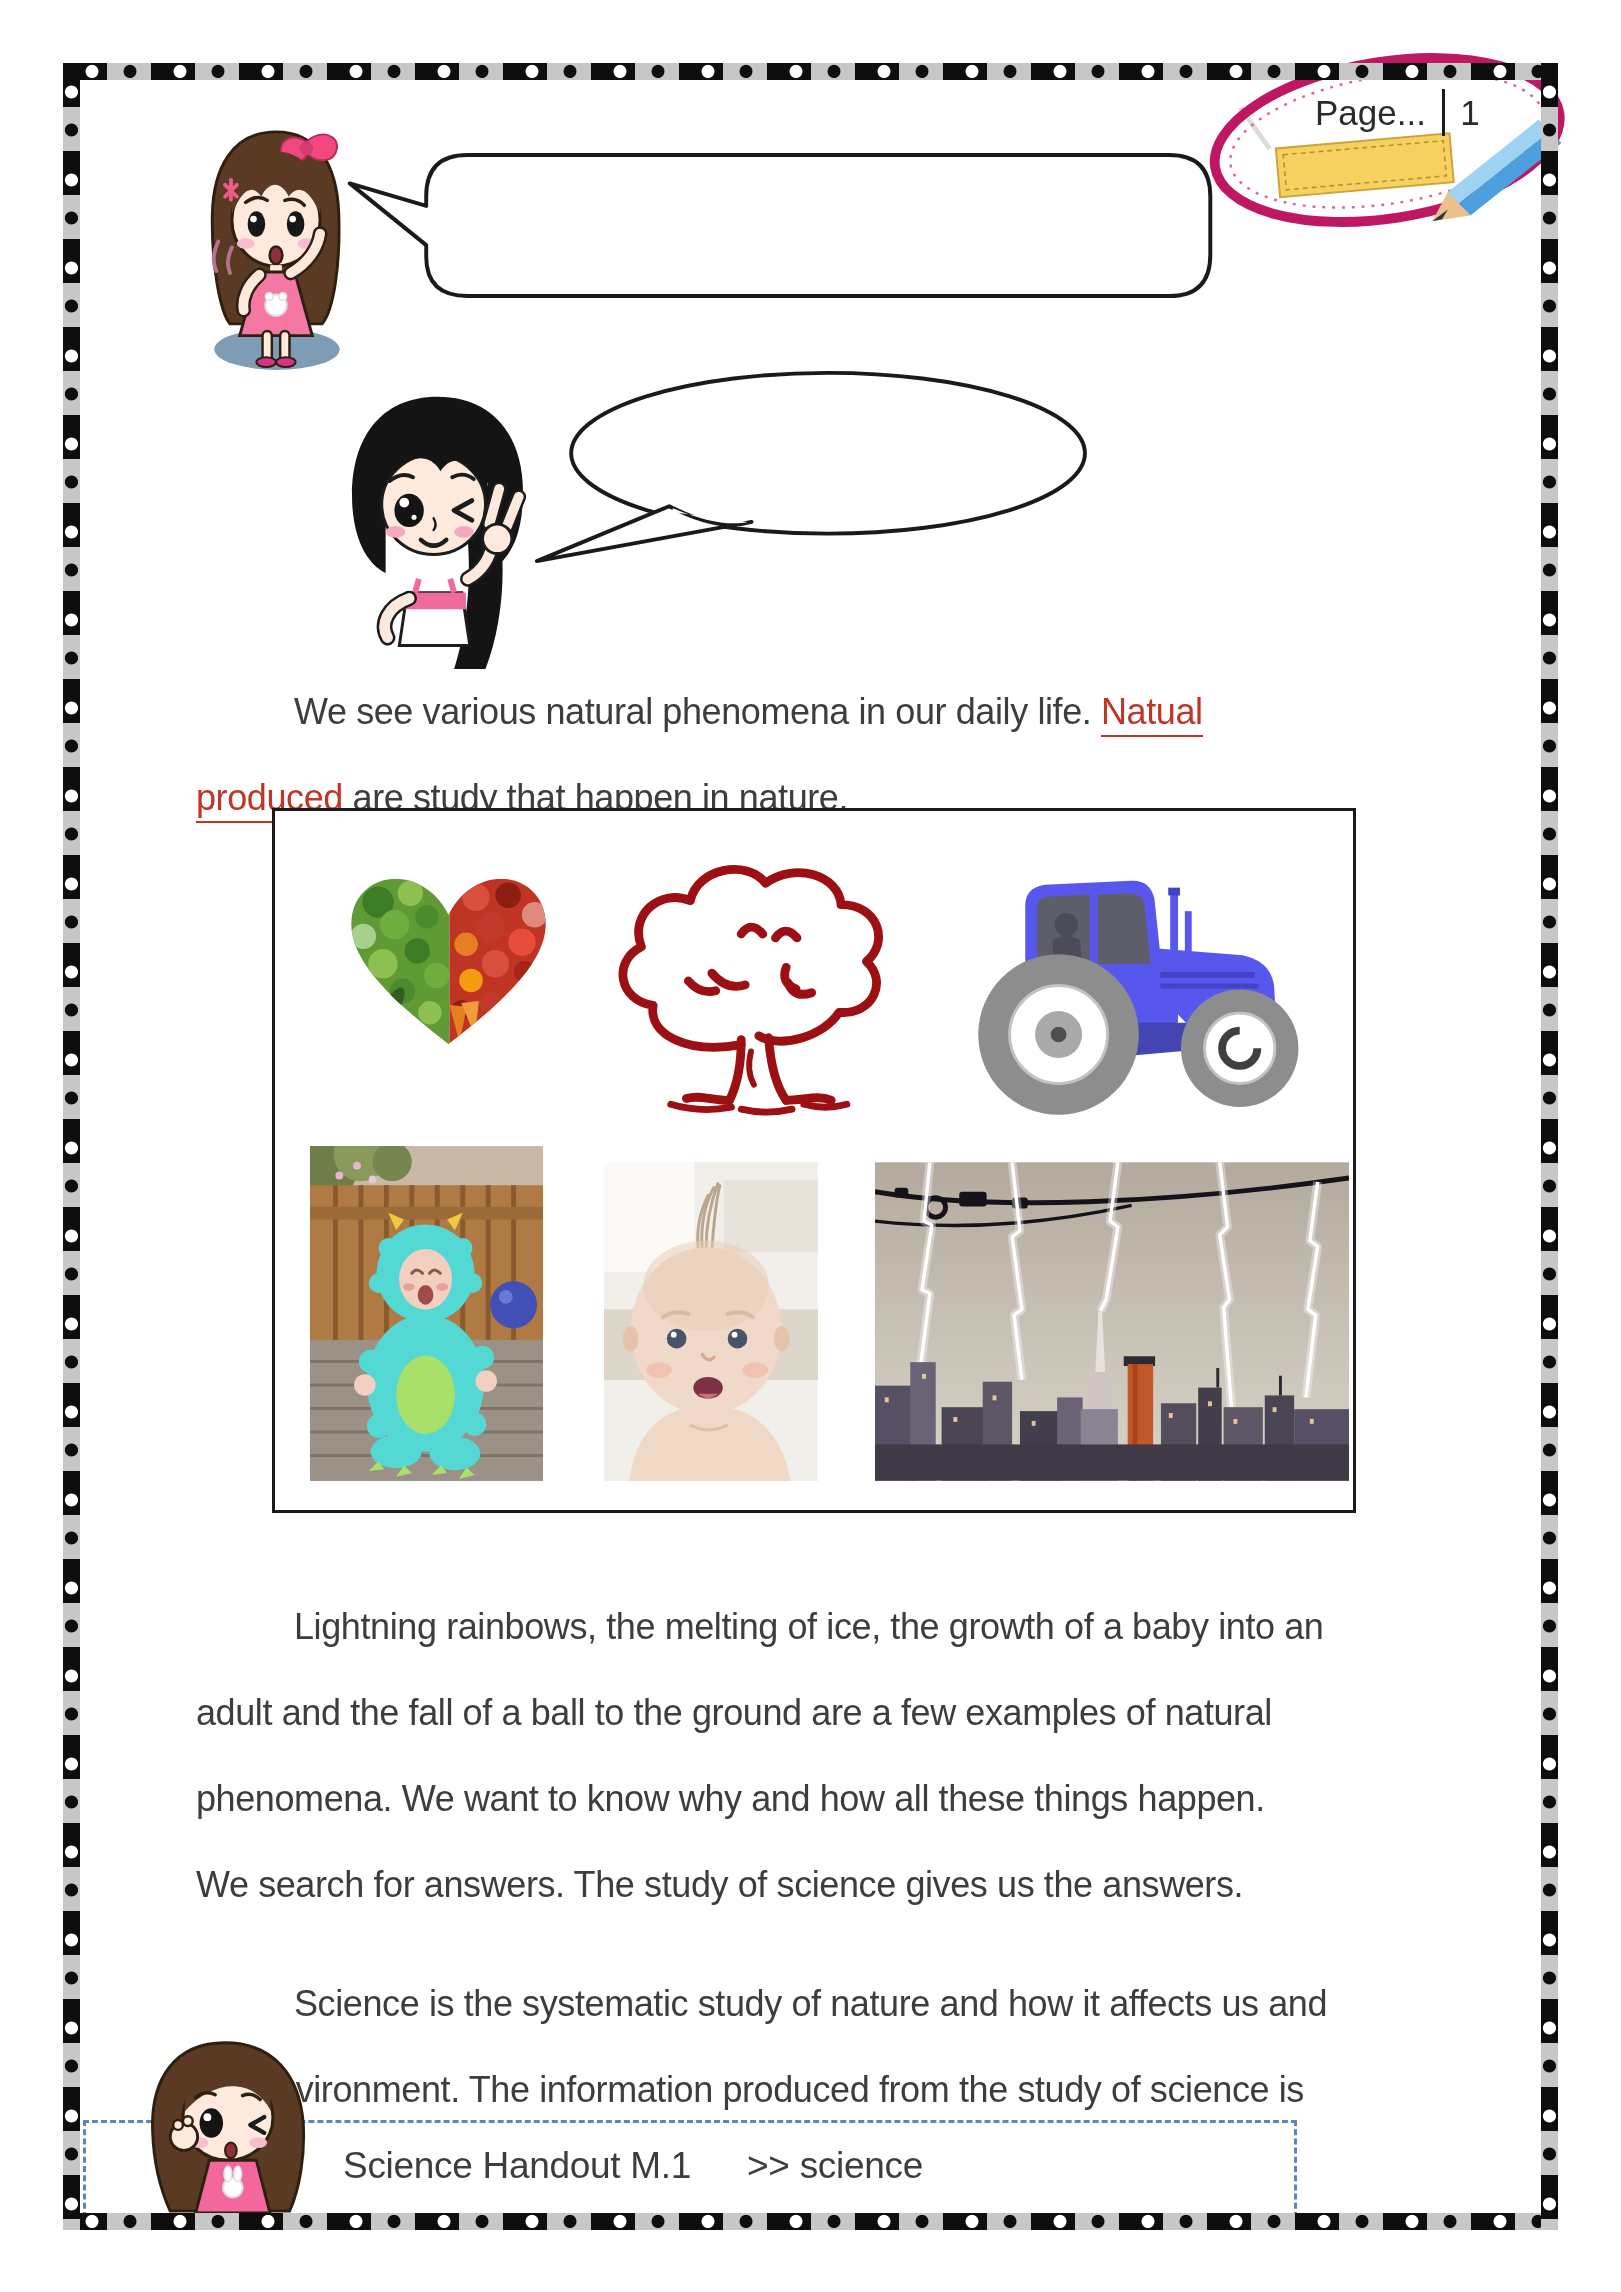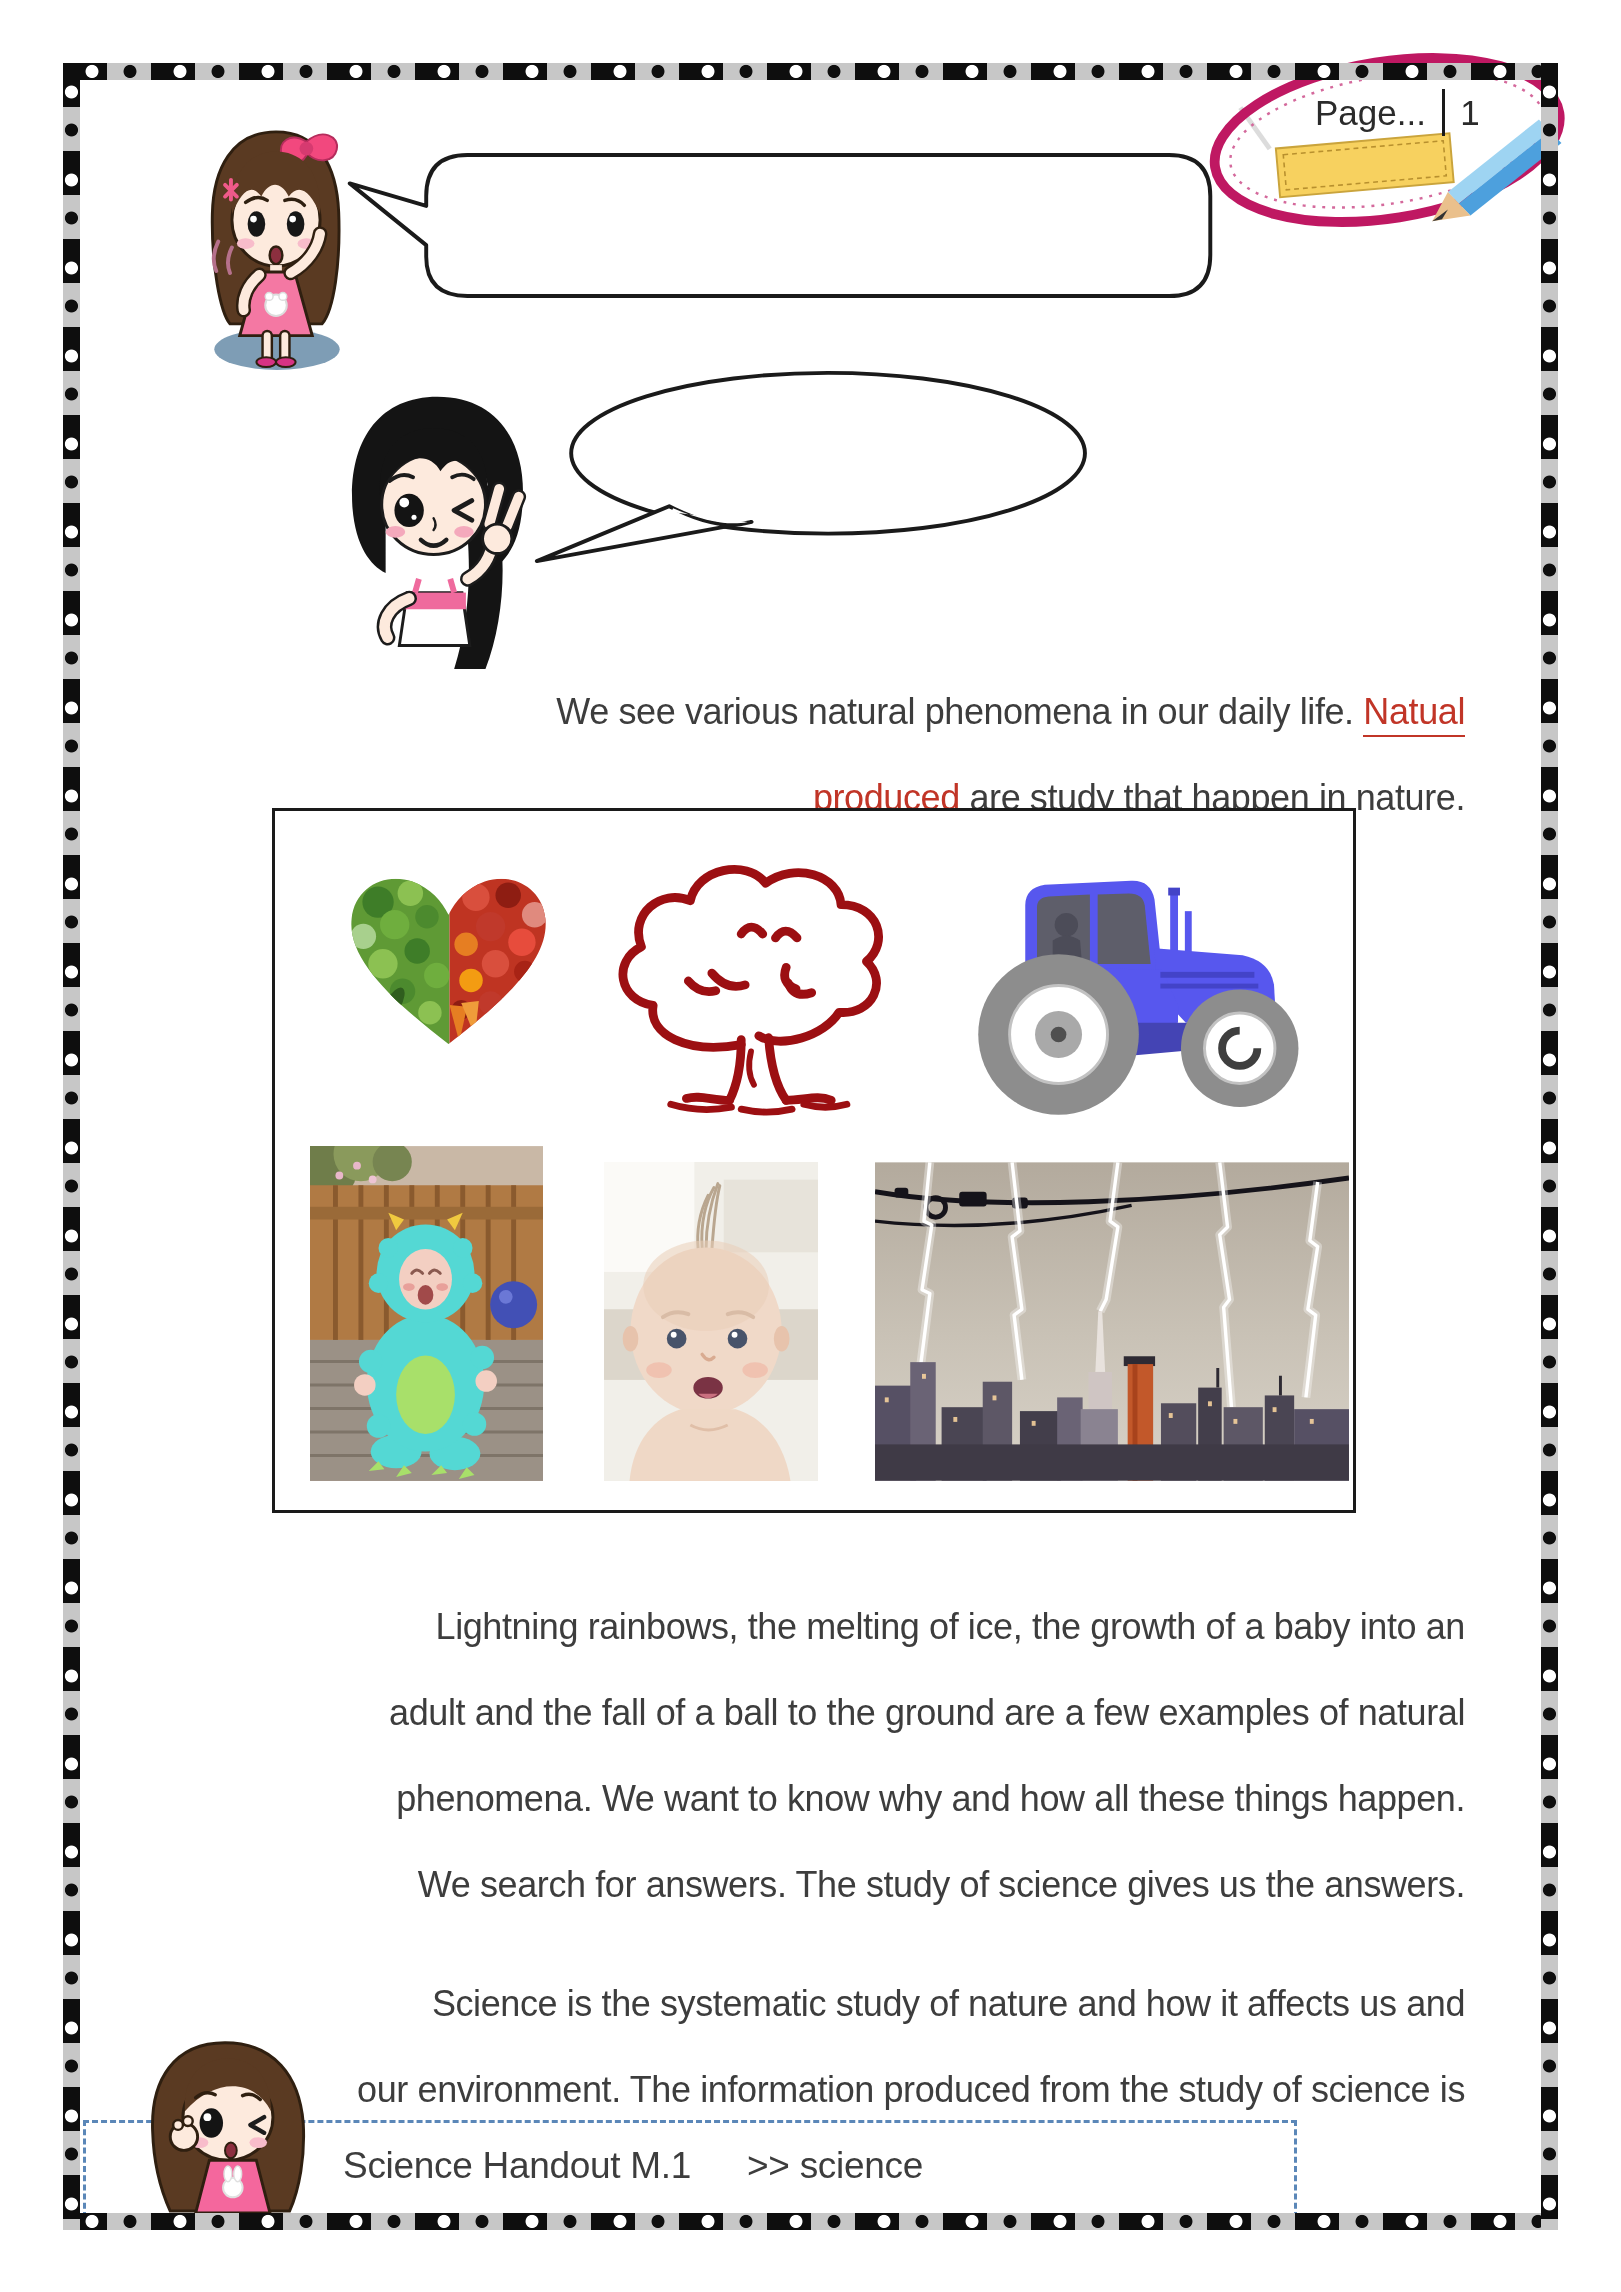--- a/index.html
+++ b/index.html
@@ -1,17 +1,17 @@
 <!DOCTYPE html>
 <html><head>
 <meta charset="utf-8">
 <style>
   html,body{margin:0;padding:0;background:#ffffff;}
   .page{position:relative;width:1621px;height:2253px;background:#fff;overflow:hidden;
-        font-family:"Liberation Sans",sans-serif;color:#3d3d3d;text-align:right;}
+        font-family:"Liberation Sans",sans-serif;color:#3d3d3d;}
   
   .bframe{position:absolute;background-color:#c7c7c7;z-index:40;}
   .bf-h{height:16.7px;
     background-image:
       radial-gradient(circle 6.9px at 29px 8.3px,#ffffff 6px,rgba(0,0,0,0) 6.9px),
       radial-gradient(circle 6.9px at 67px 8.3px,#0e0e0e 6px,rgba(0,0,0,0) 6.9px),
       linear-gradient(90deg,#0e0e0e 0 44px,rgba(0,0,0,0) 44px 88px);
     background-size:88px 16.7px;background-repeat:repeat;}
   .bf-v{width:16.7px;
     background-image:
@@ -21,21 +21,21 @@
     background-size:16.7px 88px;background-repeat:repeat;}
   #frame-top{left:63px;top:63px;width:1495px;}
   #frame-bottom{left:63px;top:2213px;width:1495px;}
   #frame-left{left:63px;top:63px;height:2167px;}
   #frame-right{left:1541px;top:63px;height:2167px;}
   
   .abs{position:absolute;}
   svg{display:block;}
   
   .para{position:absolute;left:196px;width:1225px;font-size:36px;line-height:86px;
-        color:#3d3d3d;text-indent:98px;letter-spacing:-0.4px;margin-left:44px;}
+        color:#3d3d3d;text-indent:98px;letter-spacing:-0.4px;}
   .hl{color:#c13527;border-bottom:2.9px solid #c13527;padding-bottom:2.9px;}
   
   .bubble-text{position:absolute;display:flex;align-items:center;justify-content:center;
         font-size:43px;font-weight:600;letter-spacing:-0.5px;white-space:nowrap;}
   .chapter-green{color:#17a854;}
   .chapter-arrows{color:#7030a0;margin:0 13.7px;}
   .chapter-magenta{color:#f54eb4;}
   .question-blue{color:#3e41c4;font-size:41px;}
   
   .badge-text{position:absolute;left:1315px;top:88px;width:186px;height:49px;

